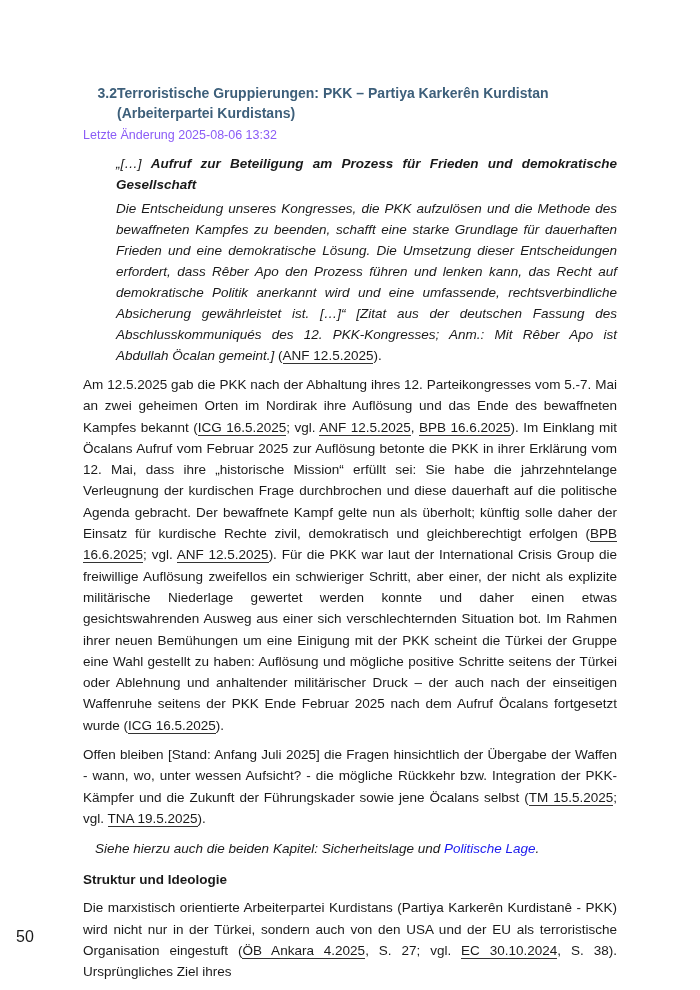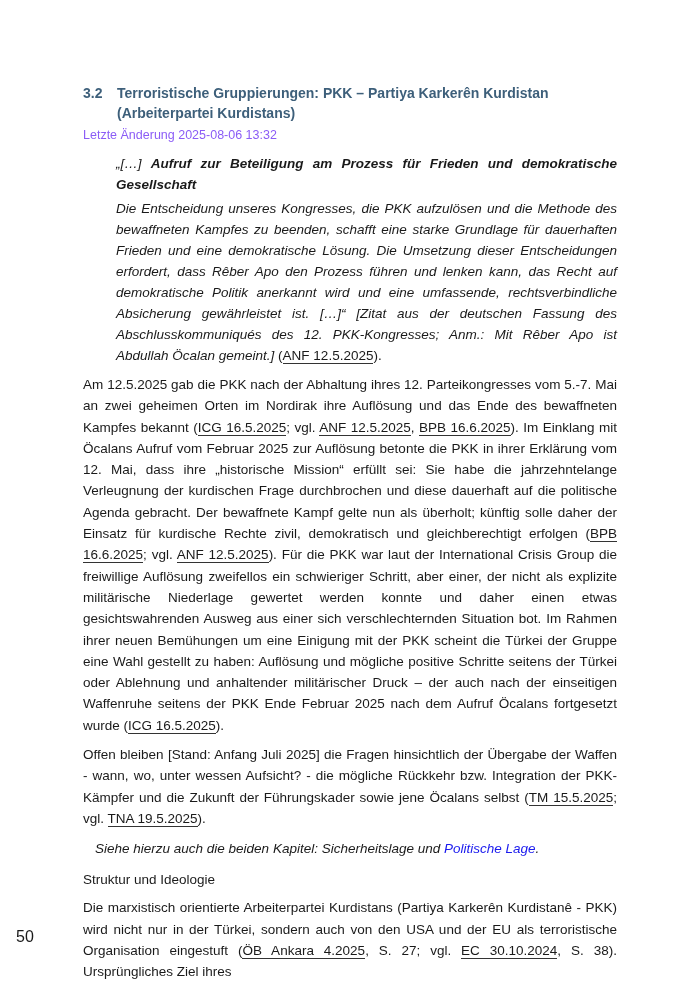--- a/index.html
+++ b/index.html
@@ -1,32 +1,32 @@
 <!DOCTYPE html>
 <html><head>
 <meta charset="utf-8">
 <style>
   html, body { margin: 0; padding: 0; background: #ffffff; }
   body { width: 700px; height: 990px; position: relative; overflow: hidden;
          font-family: "Liberation Sans", sans-serif; color: #1a1a1a; }
   .page { position: absolute; left: 83px; top: 83px; width: 534px; }
   .h2 { display: flex; font-weight: bold; font-size: 14px; line-height: 20px; color: #3d5f7a; }
-  .h2 .num { width: 34px; flex: none; }
+  .h2 .num { width: 34px; flex: none; text-align: right; }
   .h2 .title { flex: 1; }
   .updated { font-size: 12.5px; color: #8b5cf6; margin-top: 4px; line-height: 16px; }
   .h3 { font-weight: bold; font-size: 14px; margin-top: 15px; line-height: 18px; }
   .quote { margin-left: 33px; margin-top: 10px; font-style: italic; font-size: 13.5px; line-height: 21px; text-align: justify; }
   .quote .qhead { font-weight: bold; }
   .quote p { margin: 0; }
   .quote p + p { margin-top: 3px; }
   p.body { margin: 8px 0 0 0; font-size: 13.5px; line-height: 21.3px; text-align: justify; }
   p.note { margin: 9px 0 0 12px; font-size: 13.5px; line-height: 21px; font-style: italic; }
   .src { border-bottom: 1px solid #333; text-decoration: none; color: inherit; }
   .link { color: #1a1aee; text-decoration: none; }
-  .h4 { font-weight: normal; font-size: 13.5px; margin-top: 12px; line-height: 18px; }
+  .h4 { font-weight: bold; font-size: 13.5px; margin-top: 12px; line-height: 18px; }
   .pageno { position: absolute; top: 928px; left: 16px; width: 700px; text-align: left; font-size: 16px; }
 </style>
 </head>
 <body>
 
 <div class="page">
   <div class="h2">
     <span class="num">3.2</span>
     <span class="title">Terroristische Gruppierungen: PKK – Partiya Karkerên Kurdistan (Arbeiterpartei Kurdistans)</span>
   </div>

